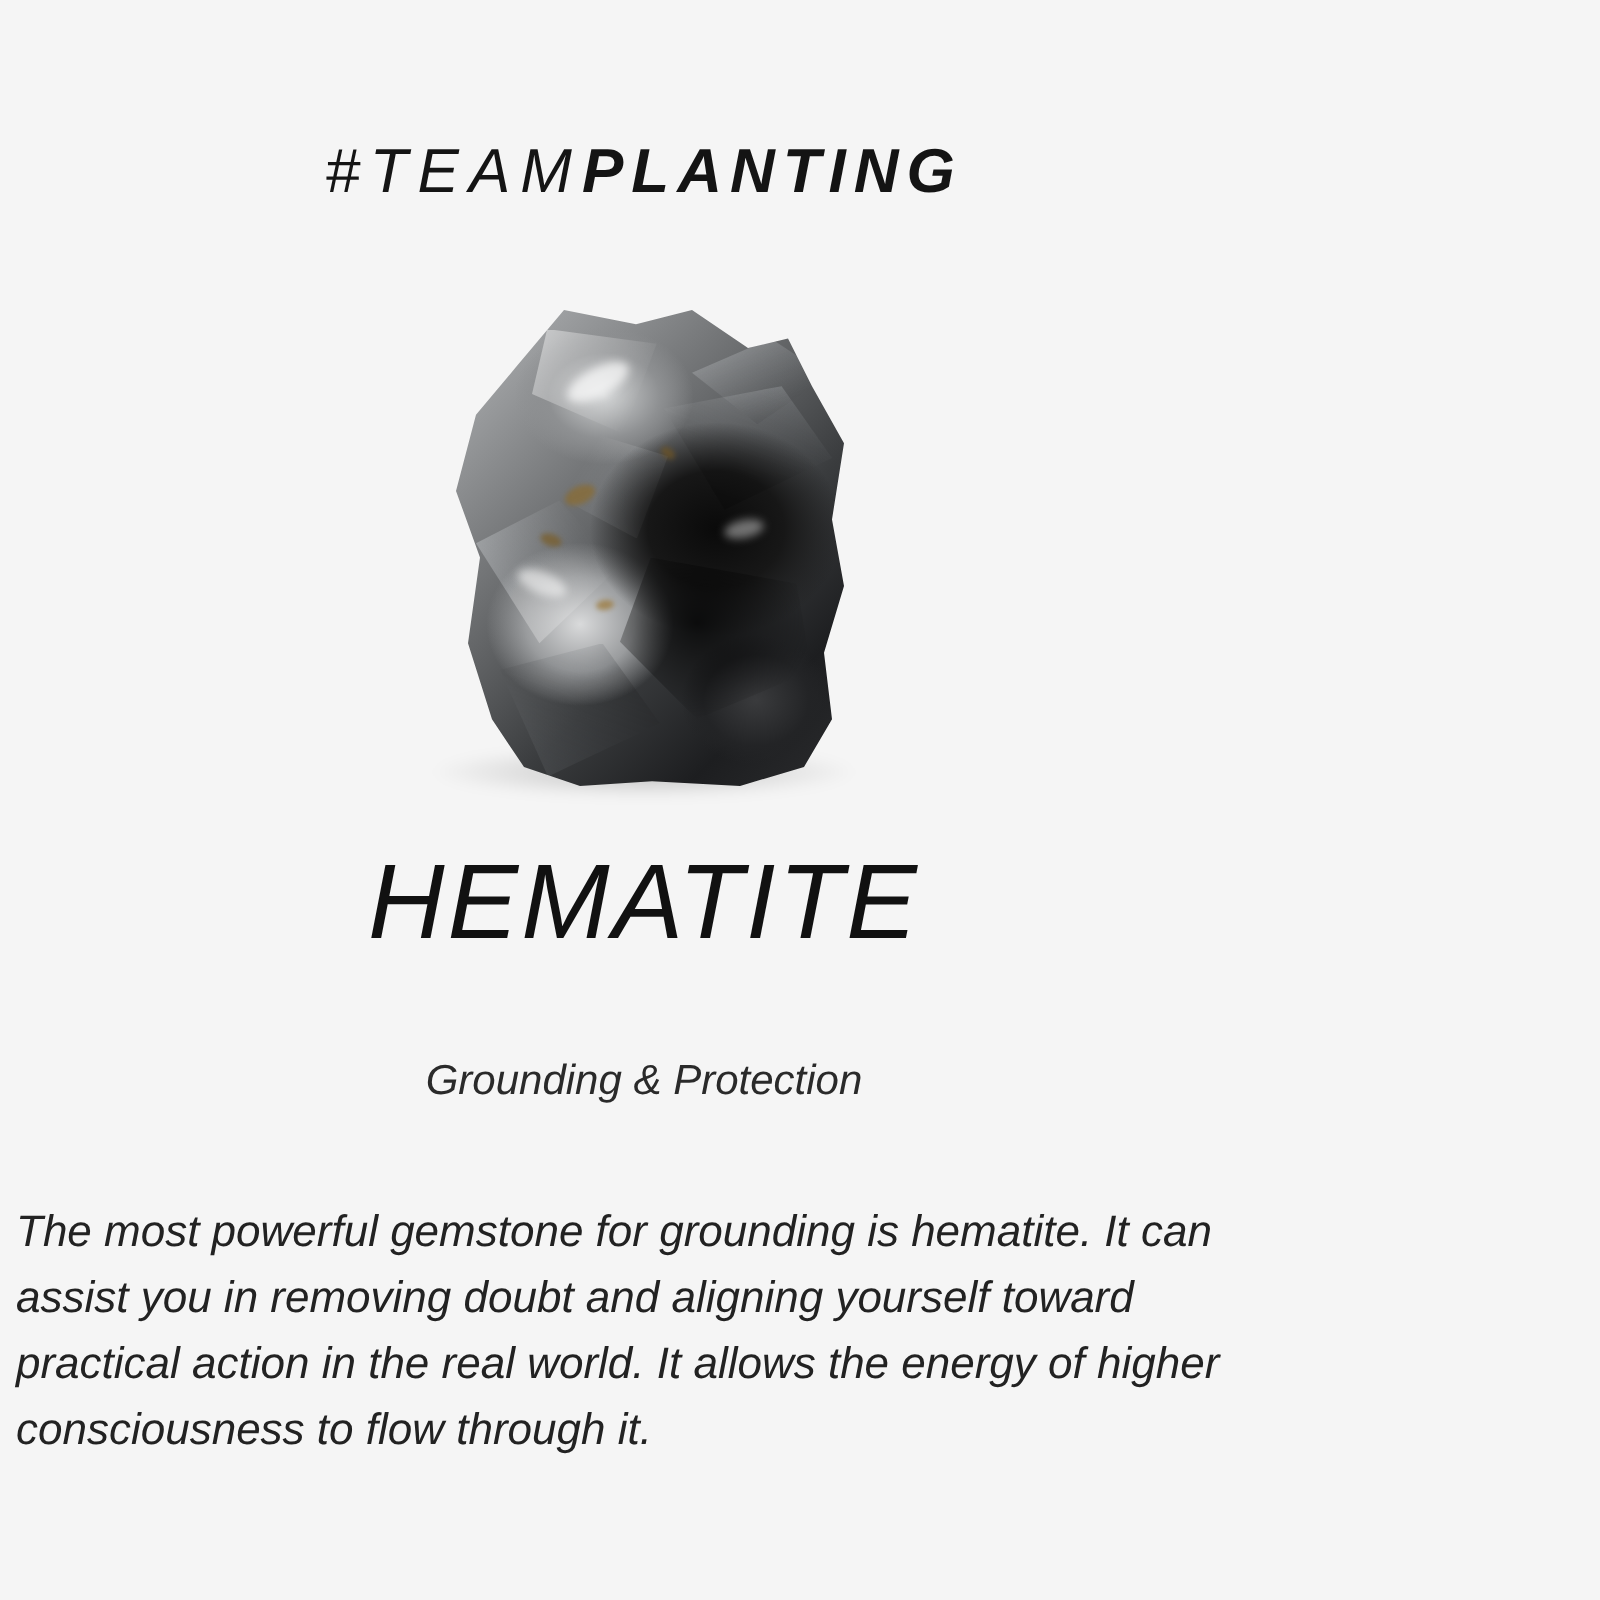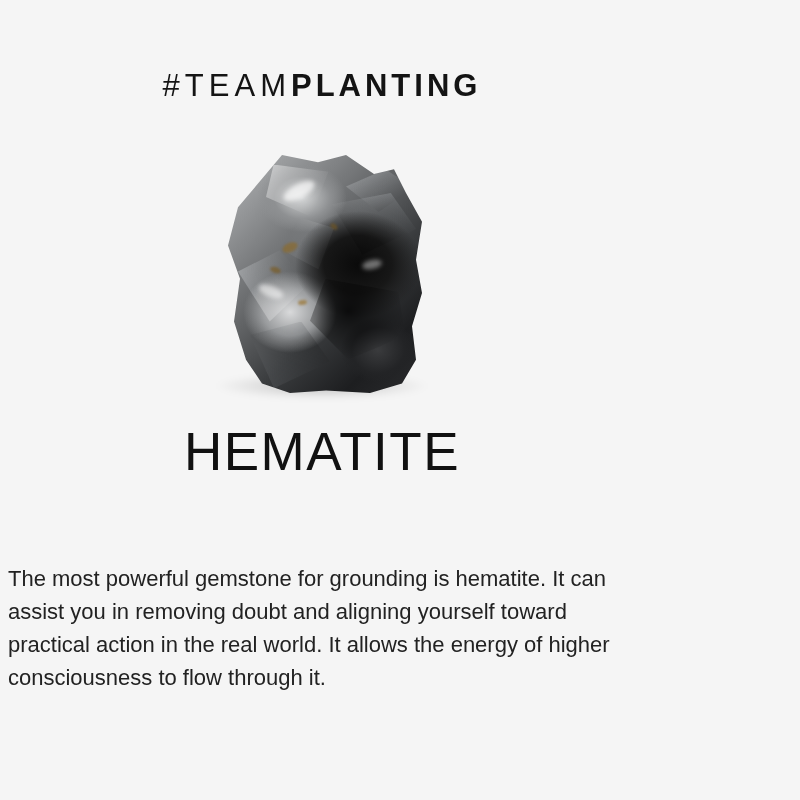--- a/index.html
+++ b/index.html
@@ -15,20 +15,21 @@
     overflow: hidden;
   }
   .card {
     position: relative;
     width: 644px;
     height: 800px;
     background: #f5f5f5;
     display: flex;
     flex-direction: column;
     align-items: center;
+    font-style: italic;
   }
 
   
   .brand {
     margin-top: 70px;
     font-size: 31px;
     letter-spacing: 5px;
     line-height: 1;
     white-space: nowrap;
     color: #141414;
@@ -202,16 +203,17 @@
         <span class="incl i3"></span>
         <span class="incl i4"></span>
         <span class="spec s1"></span>
         <span class="spec s2"></span>
         <span class="spec s3"></span>
       </div>
     </div>
   </div>
 
   <h1 class="title">HEMATITE</h1>
+  <div class="subtitle">Grounding &amp; Protection</div>
 
   <p class="description">The most powerful gemstone for grounding is hematite. It can assist you in removing doubt and aligning yourself toward practical action in the real world. It allows the energy of higher consciousness to flow through it.</p>
 
 </div>
 
 </body></html>

